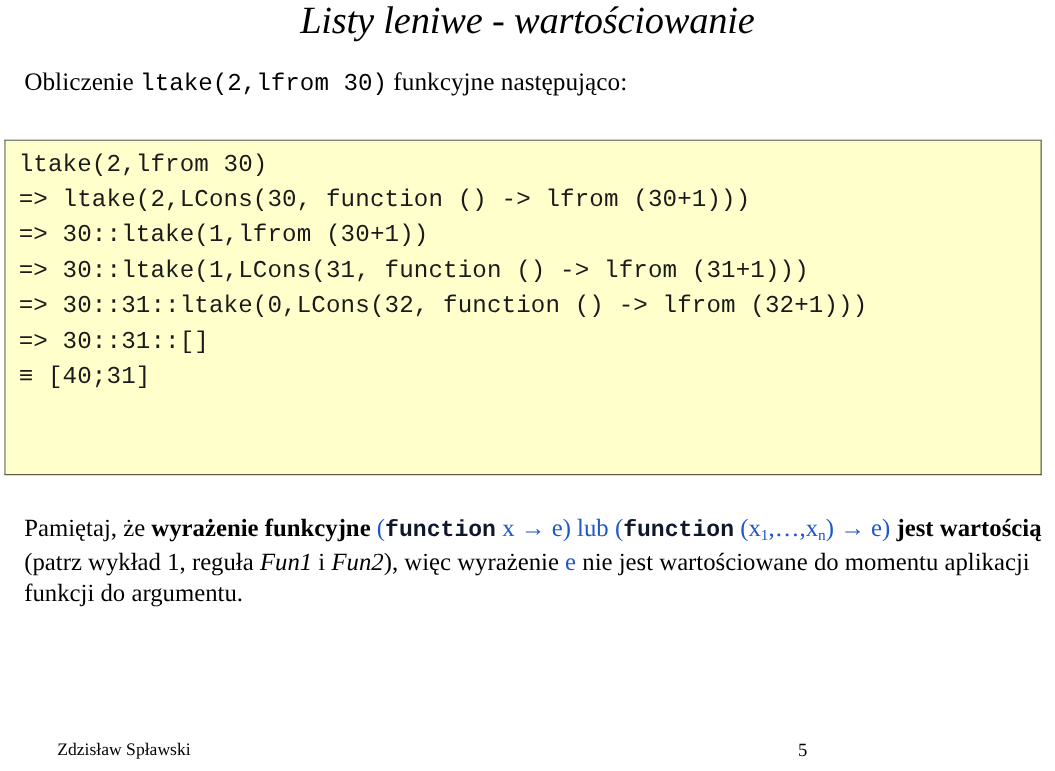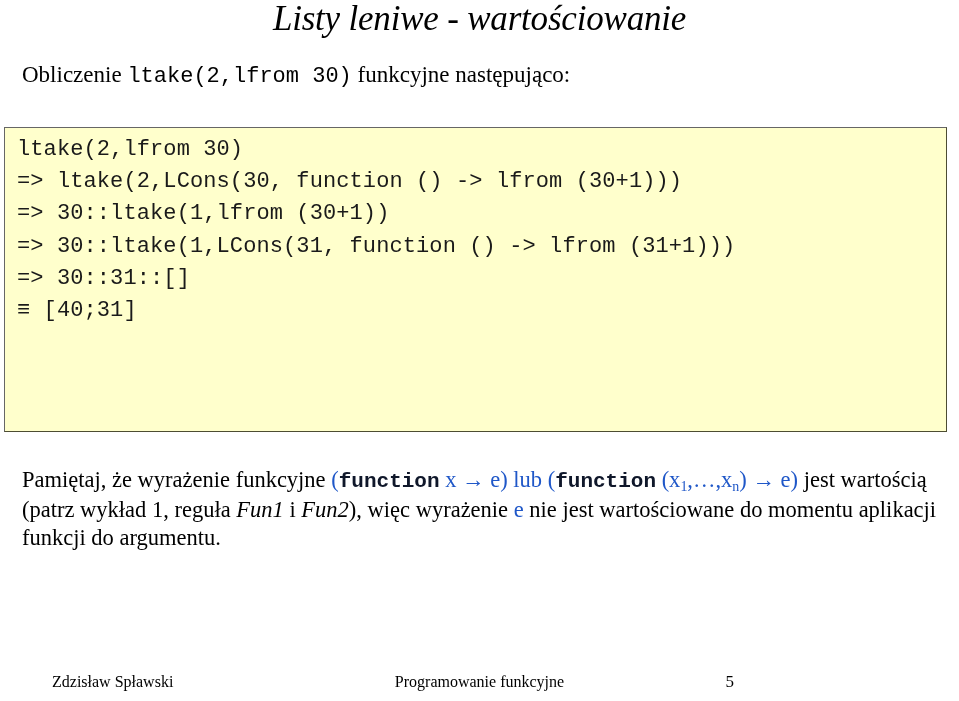--- a/index.html
+++ b/index.html
@@ -70,21 +70,21 @@
 
   
   .note-para {
     position: absolute;
     left: 22px;
     top: 466px;
     width: 930px;
     font-size: 22.5px;
     line-height: 28px;
   }
-  .note-para .b { font-weight: normal; }
+  .note-para .b { font-weight: bold; }
   .note-para .i { font-style: italic; }
   .blue { color: #1f57c8; }
   .blue-mono {
     color: #0f172a;
     font-family: "Liberation Mono", "DejaVu Sans Mono", monospace;
     font-weight: bold;
     font-size: 21px;
   }
   .note-para sub {
     font-size: 0.62em;
@@ -132,23 +132,23 @@
 
 <div class="intro-line">
   <span>Obliczenie </span><span class="mono-inline">ltake(2,lfrom 30)</span><span> funkcyjne następująco:</span>
 </div>
 
 <div class="code-block">
   <div class="code-line">ltake(2,lfrom 30)</div>
   <div class="code-line">=&gt; ltake(2,LCons(30, function () -&gt; lfrom (30+1)))</div>
   <div class="code-line">=&gt; 30::ltake(1,lfrom (30+1))</div>
   <div class="code-line">=&gt; 30::ltake(1,LCons(31, function () -&gt; lfrom (31+1)))</div>
+  <div class="code-line">=&gt; 30::31::ltake(0,LCons(32, function () -&gt; lfrom (32+1)))</div>
   <div class="code-line">=&gt; 30::31::[]</div>
   <div class="code-line">≡ [40;31]</div>
 </div>
 
 <div class="note-para"><span>Pamiętaj, że </span><span class="b">wyrażenie funkcyjne</span><span class="blue"> (</span><span class="blue-mono">function</span><span class="blue"> x → e) lub (</span><span class="blue-mono">function</span><span class="blue"> (x</span><sub class="blue">1</sub><span class="blue">,…,x</span><sub class="blue">n</sub><span class="blue">) → e)</span><span> </span><span class="b">jest wartością</span><span> (patrz wykład 1, reguła </span><span class="i">Fun1</span><span> i </span><span class="i">Fun2</span><span>), więc wyrażenie </span><span class="blue">e</span><span> nie jest wartościowane do momentu aplikacji funkcji do argumentu.</span></div>
 
 <div class="footer">
   <div class="footer-author">Zdzisław Spławski</div>
-  <div class="footer-center">Programowanie funkcyjne</div>
   <div class="footer-page">5</div>
 </div>
 
 </body></html>

